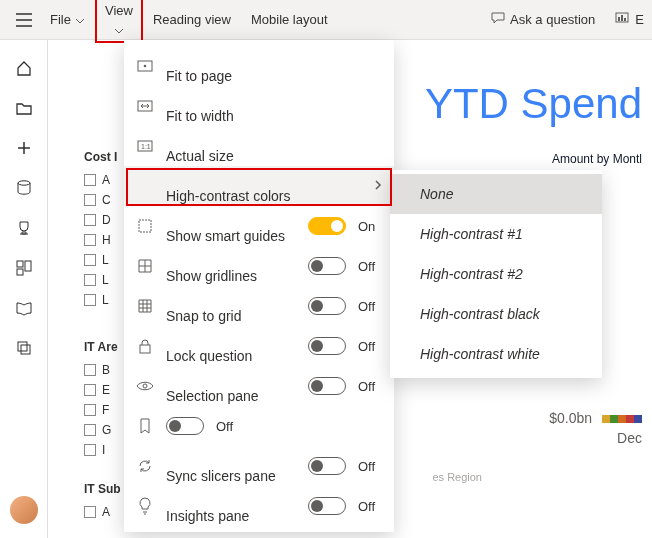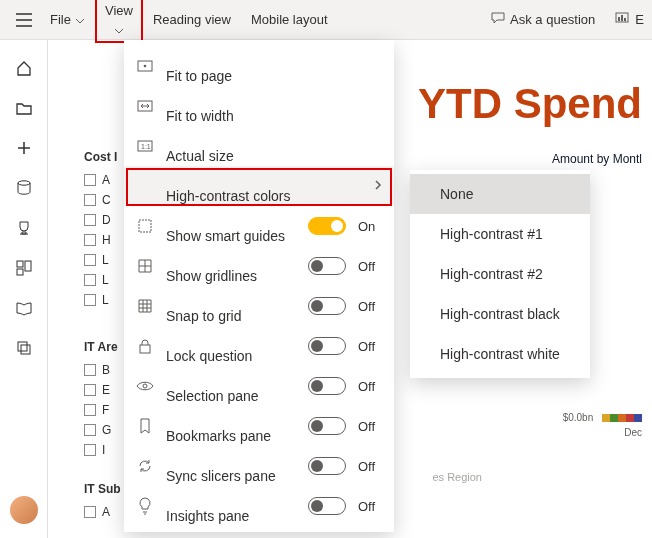--- a/index.html
+++ b/index.html
@@ -6,42 +6,42 @@
   body { width: 652px; height: 538px; overflow: hidden; background: #fff; position: relative; }
   .topbar { height: 40px; background: #f3f2f1; border-bottom: 1px solid #e1dfdd; display: flex; align-items: center; padding: 0 8px; font-size: 13px; color: #323130; }
   .hamburger { width: 32px; display: flex; align-items: center; justify-content: center; }
   .topbar-item { padding: 6px 10px; display: inline-flex; align-items: center; gap: 4px; cursor: pointer; }
   .top-right { margin-left: auto; display: flex; align-items: center; }
   .red-box { border: 2px solid #d00; flex-direction: column; }
   .leftnav { position: absolute; left: 0; top: 40px; width: 48px; height: calc(100% - 40px); border-right: 1px solid #e1dfdd; display: flex; flex-direction: column; align-items: center; gap: 20px; padding-top: 18px; }
   .leftnav-item { width: 20px; height: 20px; color: #323130; display:flex; align-items:center; justify-content:center; }
   .avatar { width: 28px; height: 28px; border-radius: 50%; background: linear-gradient(135deg,#f4b183,#cc7e4a); margin-top: auto; margin-bottom: 14px; }
   .content { position: absolute; left: 48px; top: 40px; right: 0; bottom: 0; padding: 0; overflow: hidden; }
-  .report-title { position: absolute; right: 10px; top: 40px; font-size: 42px; font-weight: 700; color: #c2410c; white-space: nowrap; }
+  .report-title { position: absolute; right: 10px; top: 40px; font-size: 42px; font-weight: 400; color: #3b82f6; white-space: nowrap; }
   .report-sub { position: absolute; right: 10px; top: 112px; font-size: 12px; color: #0f172a; }
   .field-group { position: absolute; left: 36px; font-size: 12px; color: #323130; }
   .fg-title { font-weight: 600; margin-bottom: 6px; font-size: 12px; }
   .chk-row { display: flex; align-items: center; gap: 6px; height: 20px; }
   .chk { width: 12px; height: 12px; border: 1px solid #8a8886; display:inline-block; }
   .menu { position: absolute; left: 124px; top: 40px; width: 270px; background: #fff; box-shadow: 0 6px 20px rgba(0,0,0,0.18); padding: 6px 0; z-index: 20; }
   .menu-item { display: flex; align-items: center; height: 40px; padding: 0 12px; font-size: 14px; color: #323130; gap: 12px; position: relative; cursor: pointer; }
   .menu-item.hovered { background: #f3f2f1; }
   .menu-icon { width: 18px; display:flex; align-items:center; justify-content:center; color:#605e5c; }
   .menu-label { flex: 1; margin-top: 20px; }
   .menu-chevron { color: #605e5c; }
   .toggle { width: 38px; height: 18px; border-radius: 10px; border: 1px solid #605e5c; background: #fff; position: relative; }
   .toggle .knob { width: 12px; height: 12px; border-radius: 50%; background: #605e5c; position: absolute; top: 2px; left: 2px; }
   .toggle.on { background: #ffb900; border-color: #ffb900; }
   .toggle.on .knob { background: #fff; left: auto; right: 2px; }
   .toggle-state { width: 24px; font-size: 13px; color: #323130; text-align: left; }
-  .submenu { position: absolute; left: 410px; top: 170px; width: 180px; background: #fff; box-shadow: 0 6px 20px rgba(0,0,0,0.18); padding: 4px 0; z-index: 30; }
+  .submenu { position: absolute; left: 390px; top: 170px; width: 212px; background: #fff; box-shadow: 0 6px 20px rgba(0,0,0,0.18); padding: 4px 0; z-index: 30; font-style: italic; }
   .sub-item { height: 40px; display: flex; align-items: center; padding: 0 30px; font-size: 14px; color: #323130; cursor: pointer; }
   .sub-item.selected { background: #e1dfdd; }
   .highlight-box { position: absolute; border: 2px solid #d00; pointer-events: none; z-index: 40; }
-  .misc-lowright { position: absolute; right: 10px; bottom: 100px; text-align: right; font-size: 10px; color: #605e5c; }
+  .misc-lowright { position: absolute; right: 10px; bottom: 92px; text-align: right; font-size: 14px; color: #605e5c; }
   .swatches { display:inline-flex; gap:0; margin-left:6px; vertical-align:middle; }
   .sw { width:8px; height:8px; }
   .region-text { position:absolute; right:170px; bottom:55px; font-size:11px; color:#a8a6a4; }
 </style>
 </head>
 <body>
 
 <div class="topbar">
   <div class="hamburger">
     <svg width="16" height="14" viewBox="0 0 16 14">
@@ -311,21 +311,20 @@
         <span class="knob"></span>
       </span>
     <span class="toggle-state">Off</span>
   </div>
   <div class="menu-item">
     <span class="menu-icon">
         <svg width="12" height="16">
           <path d="M2 1h8v14l-4-3-4 3z" fill="none" stroke="#605e5c"></path>
         </svg>
       </span>
-    <span class="menu-label">Bookmarks pane</span>
     <span class="toggle">
         <span class="knob"></span>
       </span>
     <span class="toggle-state">Off</span>
   </div>
   <div class="menu-item">
     <span class="menu-icon">
         <svg width="16" height="16">
           <path d="M3 8a5 5 0 019-3M13 8a5 5 0 01-9 3" fill="none" stroke="#605e5c"></path>
           <path d="M12 2v3h-3M4 14v-3h3" fill="none" stroke="#605e5c"></path>

